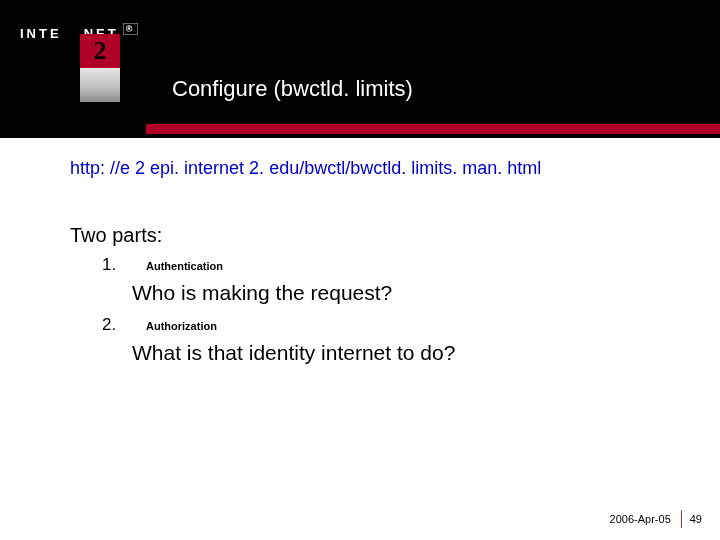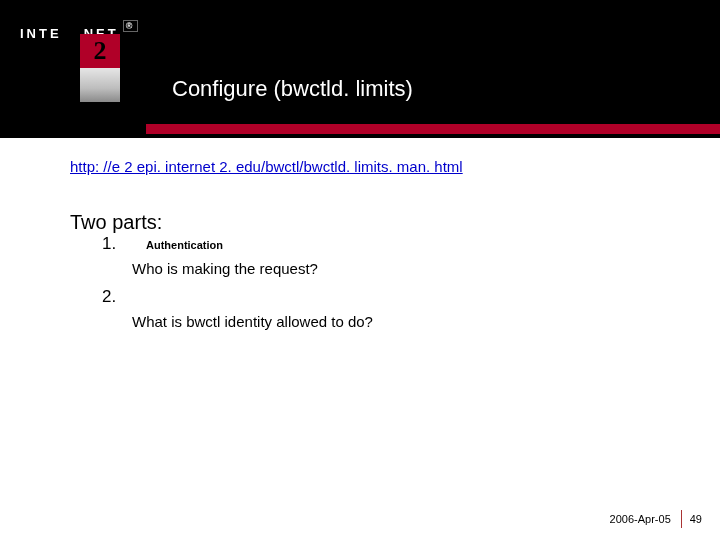--- a/index.html
+++ b/index.html
@@ -1,34 +1,34 @@
 <!DOCTYPE html>
 <html><head>
 <meta charset="utf-8">
 <style>
   * { margin: 0; padding: 0; box-sizing: border-box; }
   html, body { width: 720px; height: 540px; font-family: Arial, Helvetica, sans-serif; background: #fff; }
   .slide { width: 720px; height: 540px; position: relative; background: #fff; }
   .banner { position: absolute; top: 0; left: 0; width: 720px; height: 138px; background: #000; }
   .redline { position: absolute; top: 124px; left: 146px; width: 574px; height: 10px; background: #b00028; }
   .logo { position: absolute; top: 26px; left: 20px; }
-  .logo-word { color: #fff; font-size: 13px; font-weight: bold; letter-spacing: 3px; display: flex; align-items: flex-start; }
+  .logo-word { color: #fff; font-size: 13px; font-weight: bold; letter-spacing: 3px; display: flex; align-items: flex-end; }
   .logo-word .gap { display: inline-block; width: 22px; }
   .logo-regmark { color:#fff; font-size:9px; margin-left:4px; position:relative; top:-6px; border:1px solid #666; padding:0 2px; line-height:10px;}
   .logo-box { position: absolute; top: 8px; left: 60px; width: 40px; height: 68px; }
   .logo-box-top { width: 40px; height: 34px; background: #b00028; display:flex; align-items:center; justify-content:center; color:#000; font-size:26px; font-weight:bold; font-family: Georgia, serif;}
   .logo-box-bottom { width: 40px; height: 34px; background: linear-gradient(180deg,#e6e6e6 0%,#bdbdbd 60%,#8a8a8a 100%); }
   .title { position: absolute; top: 76px; left: 172px; color: #fff; font-size: 22px; font-weight: normal; }
   .body { position: absolute; top: 158px; left: 70px; width: 590px; color: #000; }
-  .link { color: #0000cc; text-decoration: underline; font-size: 15px; display: inline-block; margin-bottom: 36px; cursor: pointer; }
-  .intro { font-size: 20px; }
+  .link { color: #0000cc; font-size: 18px; display: inline-block; margin-bottom: 45px; cursor: pointer; }
+  .intro { font-size: 20px; margin-bottom: 8px; }
   .row-num { display: flex; align-items: baseline; margin-left: 32px; }
   .numcol { width: 44px; font-size: 17px; }
   .item-title { font-size: 11px; font-weight: bold; }
-  .item-sub { font-size: 15px; margin-left: 62px; margin-top: 6px; margin-bottom: 10px; }
+  .item-sub { font-size: 21px; margin-left: 62px; margin-top: 6px; margin-bottom: 10px; }
   .footer { position: absolute; bottom: 12px; right: 18px; display: flex; align-items: center; font-size: 11px; }
   .footer-date { color:#000; padding-right: 10px; }
   .footer-sep { width: 1px; height: 18px; background: #a33; margin: 0 8px 0 0; }
   .footer-page { color:#000; }
 </style>
 </head>
 <body>
 
 <div class="slide">
 
@@ -54,22 +54,23 @@
     <div class="intro">Two parts:</div>
 
     <div class="row-num">
       <div class="numcol">1.</div>
       <div class="item-title">Authentication</div>
     </div>
     <div class="item-sub">Who is making the request?</div>
 
     <div class="row-num">
       <div class="numcol">2.</div>
+      <div class="item-title">Authorization</div>
     </div>
-    <div class="item-sub">What is bwctl identity allowed to do?</div>
+    <div class="item-sub">What is that identity internet to do?</div>
   </div>
 
   <div class="footer">
     <span class="footer-date">2006-Apr-05</span>
     <span class="footer-sep"></span>
     <span class="footer-page">49</span>
   </div>
 
 </div>
 

